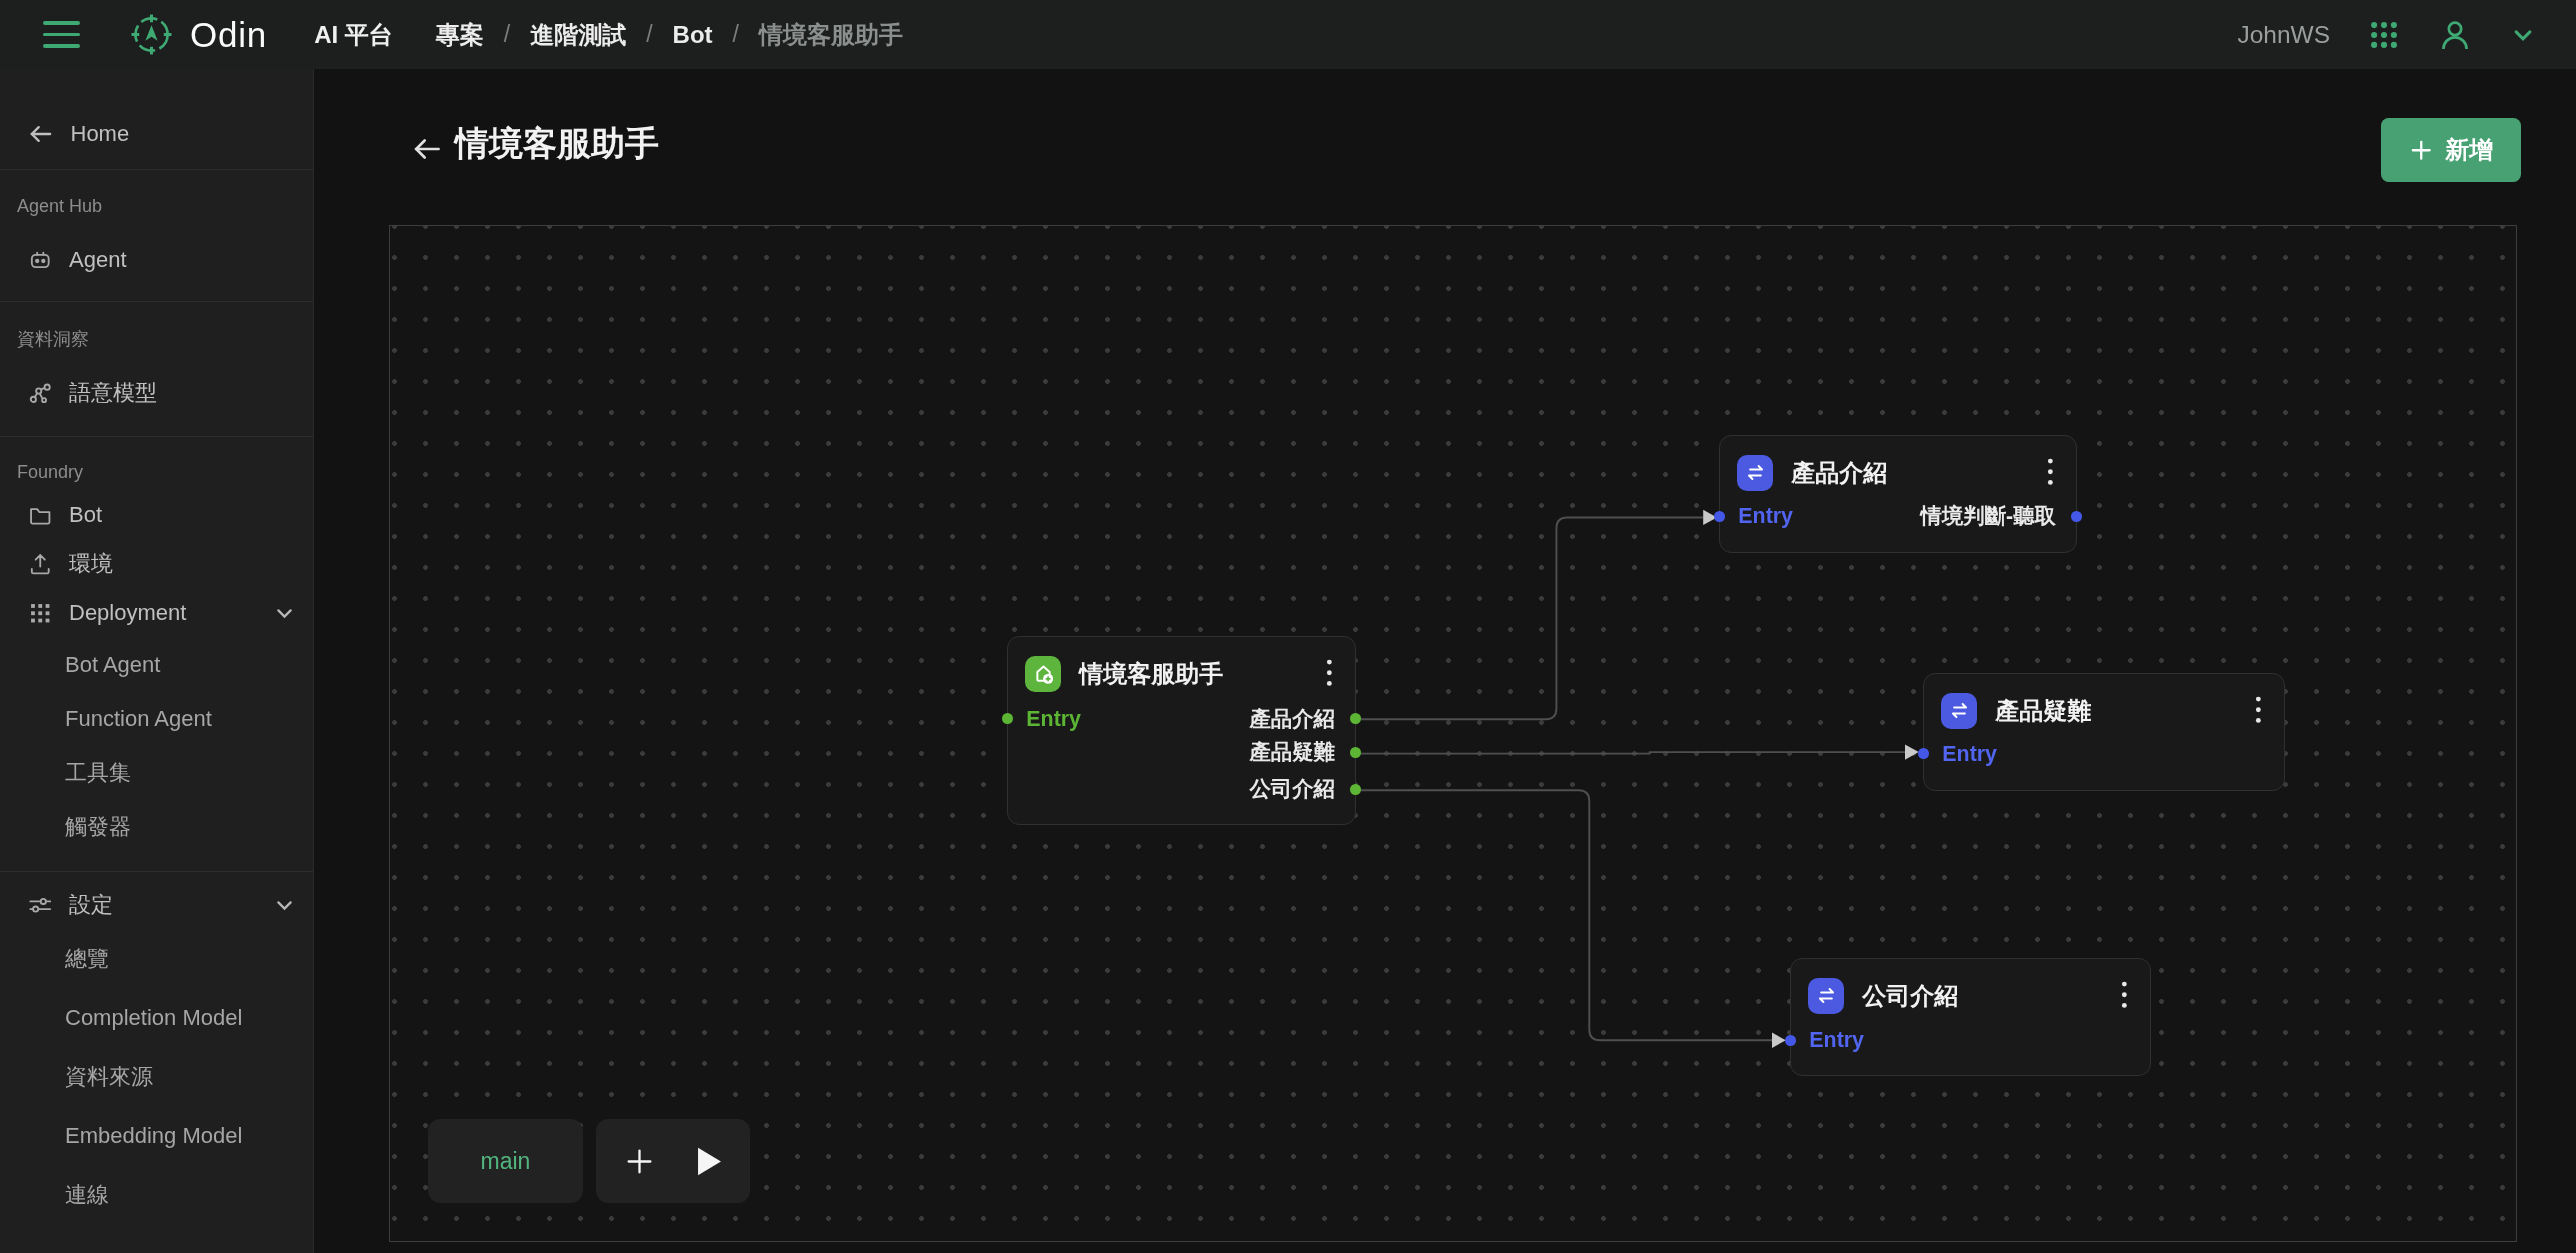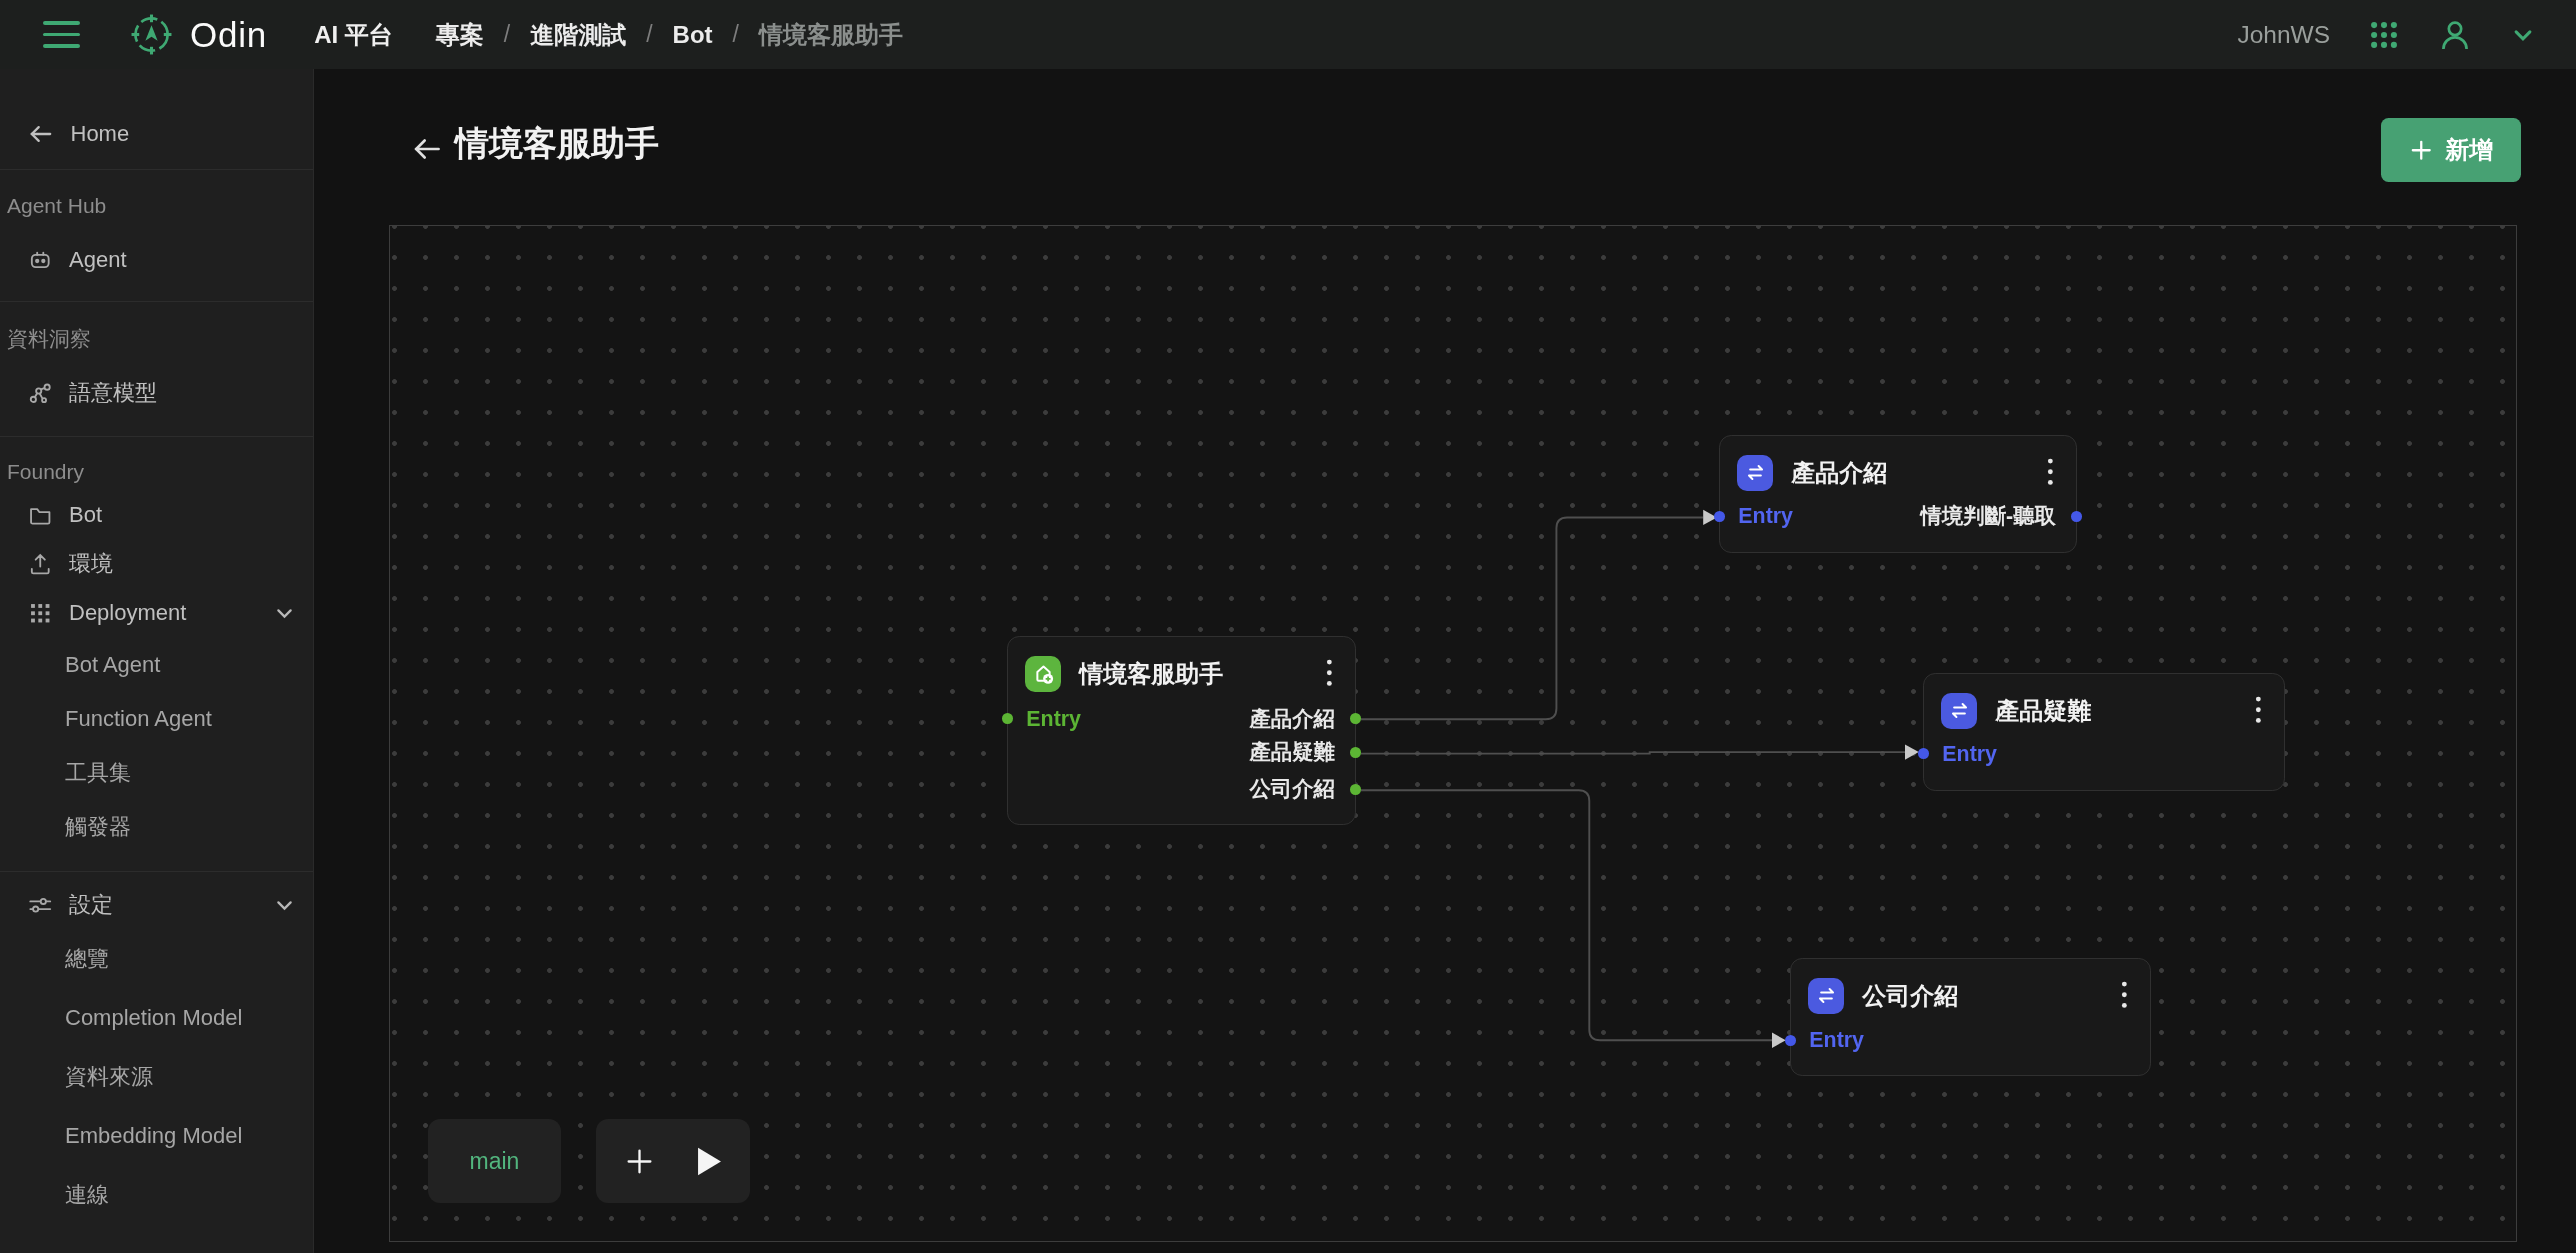--- a/index.html
+++ b/index.html
@@ -22,21 +22,21 @@
   .topbar-right { margin-left:auto; display:flex; align-items:center; gap:38px; }
   .username { color:#9a9f9c; font-size:24.5px; }
   .ticon { display:flex; align-items:center; cursor:pointer; }
 
   
   .sidebar { position:absolute; left:0; top:69px; width:314px; height:1185px;
     background:#1f1f1f; border-right:0.8px solid #2a2a2a; overflow:hidden; }
   .srow { display:flex; align-items:center; padding-left:27.5px; height:49px;
     color:#c0c0c0; font-size:22px; cursor:pointer; }
   .srow svg { margin-right:17px; flex:0 0 auto; }
-  .shead { padding-left:7px; color:#8d8d8d; font-size:21px; height:37px;
+  .shead { padding-left:17px; color:#8d8d8d; font-size:18px; height:37px;
     display:flex; align-items:center; }
   .ssub { display:flex; align-items:center; padding-left:65px; height:54px;
     color:#a6a6a6; font-size:22px; cursor:pointer; }
   .ssub.tall { height:59px; }
   .sdivider { height:0.8px; background:#2c2c2c; width:100%; }
   .chev { margin-left:auto; margin-right:29px; }
   .home-row { margin-top:40px; }
 
   
   .main-header { position:absolute; left:314px; top:69px; width:2262px; height:156px; }
@@ -73,21 +73,21 @@
   .port.right { right:20px; color:#e9e9e9; }
   .entry-green { color:#5cb534; }
   .entry-blue { color:#5265f0; }
   .dot { position:absolute; width:10.7px; height:10.7px; border-radius:50%; z-index:3; }
   .dot.l { left:-6.1px; }
   .dot.r { right:-6.1px; }
   .dot.green { background:#5cb534; }
   .dot.blue { background:#4458e8; }
 
   
-  .branch-tab { position:absolute; left:38px; top:893px; width:133px; height:84px;
+  .branch-tab { position:absolute; left:38px; top:893px; width:155px; height:84px;
     background:#222222; border-radius:12.2px; display:flex; align-items:center;
     justify-content:center; color:#52b57e; font-size:23px; cursor:pointer; z-index:4; }
   .run-pill { position:absolute; left:206px; top:893px; width:154px; height:84px;
     background:#222222; border-radius:12.2px; display:flex; align-items:center;
     justify-content:center; gap:40px; z-index:4; }
   .run-pill .ibtn { display:flex; align-items:center; cursor:pointer; }
 </style>
 </head>
 <body>
 

